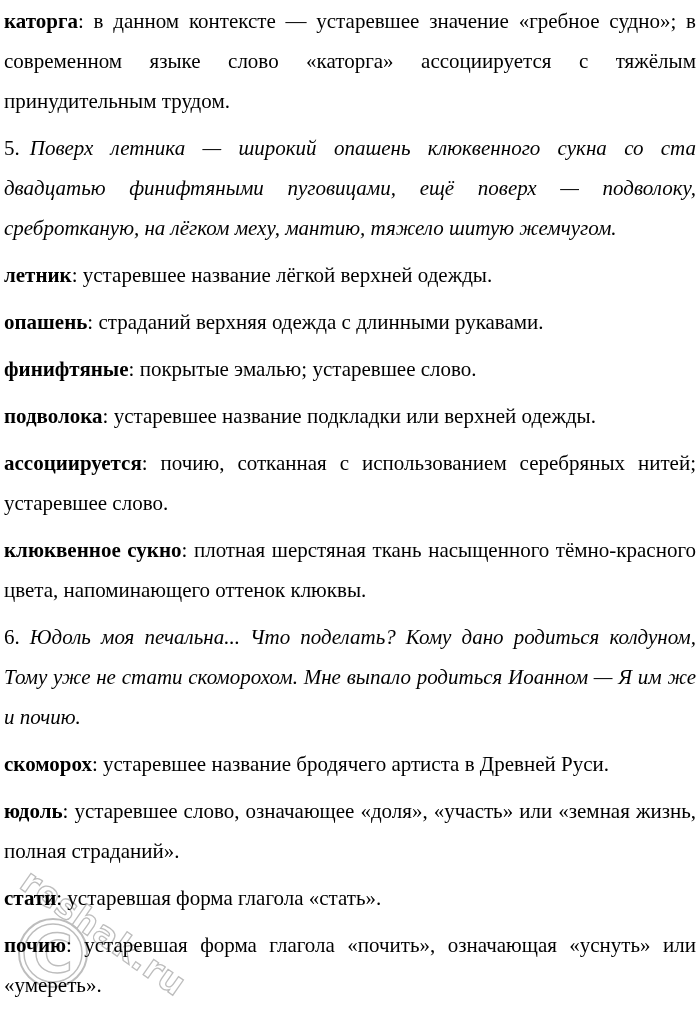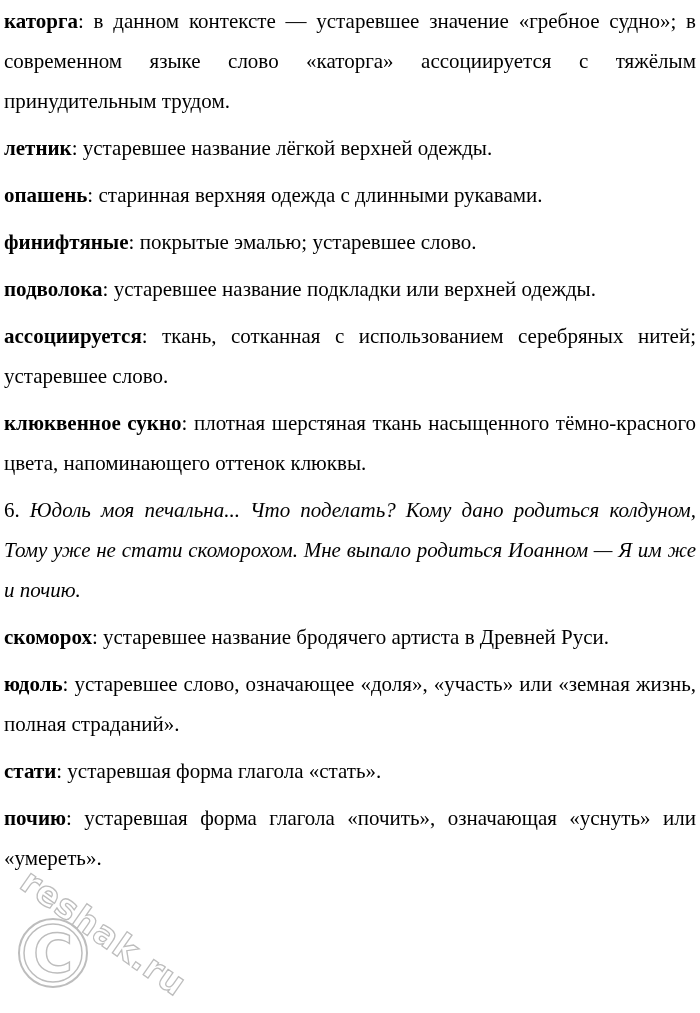--- a/index.html
+++ b/index.html
@@ -53,30 +53,31 @@
     <circle cx="53" cy="108" r="29" stroke-width="1.5"></circle>
     <text x="53" y="127" text-anchor="middle" font-size="54" font-weight="bold" font-family="'DejaVu Sans', sans-serif" stroke-width="1.4">C</text>
   </g>
   <text x="18" y="42" transform="rotate(35 18 42)" font-size="34" font-weight="bold" font-family="'DejaVu Sans', sans-serif" fill="none" stroke="#bdbdbd" stroke-width="1.3" letter-spacing="1">reshak.ru</text>
 </svg>
 
 <div class="page">
 
   <p class="para"><b class="term">каторга</b><span>: в данном контексте — устаревшее значение «гребное судно»; в современном языке слово «каторга» ассоциируется с тяжёлым принудительным трудом.</span></p>
 
+  <p class="para quote"><span class="qnum">5.</span><i class="qtext">Поверх летника — широкий опашень клюквенного сукна со ста двадцатью финифтяными пуговицами, ещё поверх — подволоку, сребротканую, на лёгком меху, мантию, тяжело шитую жемчугом.</i></p>
 
   <p class="para"><b class="term">летник</b><span>: устаревшее название лёгкой верхней одежды.</span></p>
 
-  <p class="para"><b class="term">опашень</b><span>: старинная верхняя одежда с длинными рукавами.</span></p>
+  <p class="para"><b class="term">опашень</b><span>: страданий верхняя одежда с длинными рукавами.</span></p>
 
   <p class="para"><b class="term">финифтяные</b><span>: покрытые эмалью; устаревшее слово.</span></p>
 
   <p class="para"><b class="term">подволока</b><span>: устаревшее название подкладки или верхней одежды.</span></p>
 
-  <p class="para"><b class="term">ассоциируется</b><span>: ткань, сотканная с использованием серебряных нитей; устаревшее слово.</span></p>
+  <p class="para"><b class="term">ассоциируется</b><span>: почию, сотканная с использованием серебряных нитей; устаревшее слово.</span></p>
 
   <p class="para"><b class="term">клюквенное сукно</b><span>: плотная шерстяная ткань насыщенного тёмно-красного цвета, напоминающего оттенок клюквы.</span></p>
 
   <p class="para quote"><span class="qnum">6.</span><i class="qtext">Юдоль моя печальна... Что поделать? Кому дано родиться колдуном, Тому уже не стати скоморохом. Мне выпало родиться Иоанном — Я им же и почию.</i></p>
 
   <p class="para"><b class="term">скоморох</b><span>: устаревшее название бродячего артиста в Древней Руси.</span></p>
 
   <p class="para"><b class="term">юдоль</b><span>: устаревшее слово, означающее «доля», «участь» или «земная жизнь, полная страданий».</span></p>
 
   <p class="para"><b class="term">стати</b><span>: устаревшая форма глагола «стать».</span></p>

